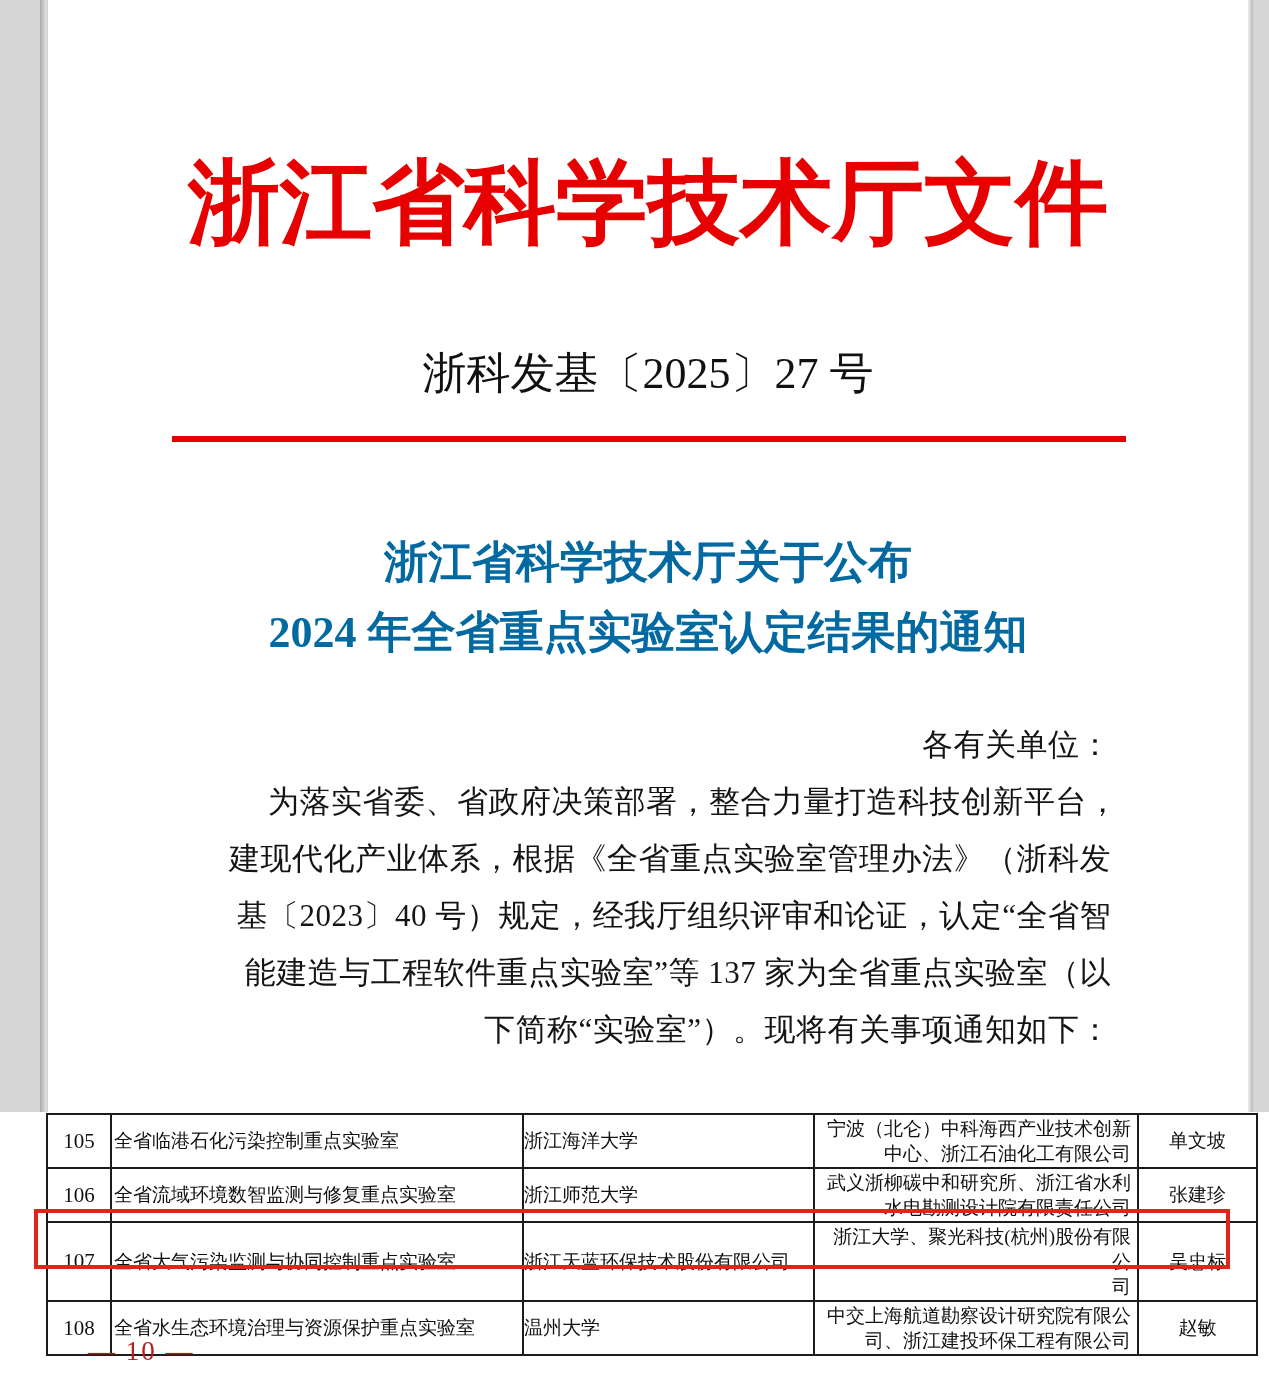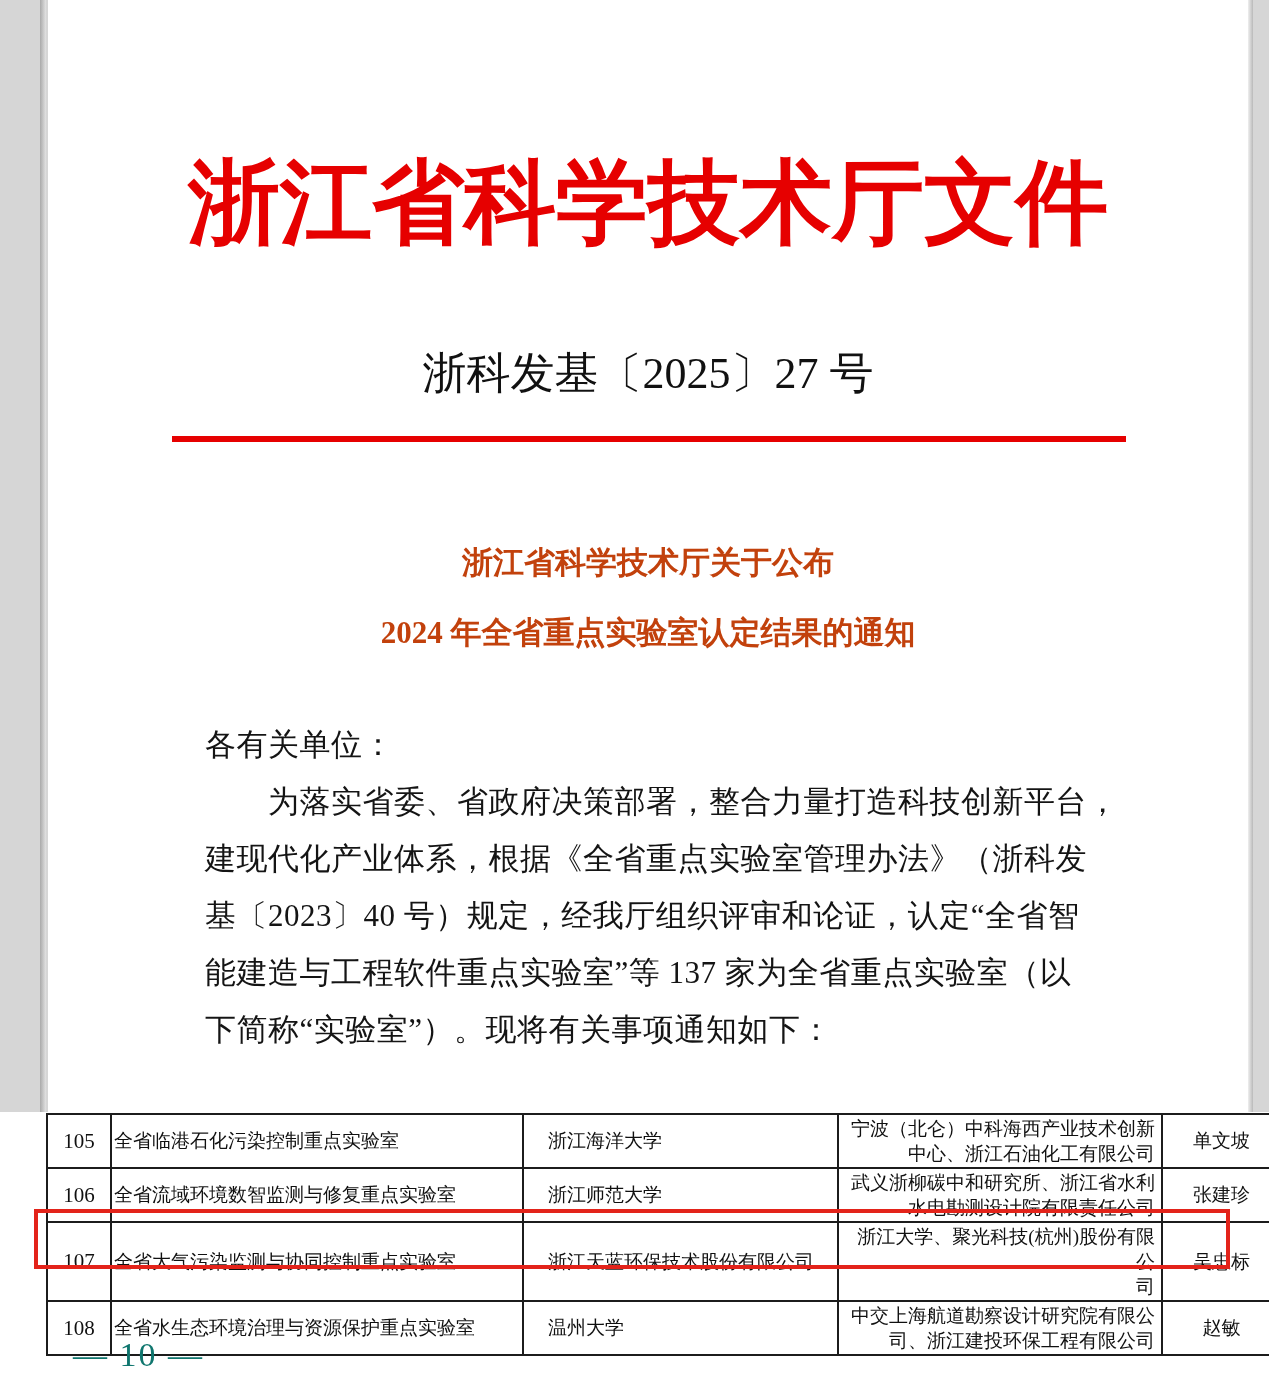--- a/index.html
+++ b/index.html
@@ -35,50 +35,50 @@
   .doc-number{
     position:absolute;left:48px;top:352px;width:1200px;
     text-align:center;font-size:44px;line-height:44px;color:#111;
   }
   .red-rule{
     position:absolute;left:172px;top:436px;width:954px;height:6px;
     background:var(--accent-red,#e60000);
   }
   .notice-title{
     position:absolute;left:48px;top:528px;width:1200px;
-    text-align:center;font-weight:bold;color:#c2410c;
-    font-size:31px;line-height:70px;
+    text-align:center;font-weight:bold;color:#0369a1;
+    font-size:44px;line-height:70px;
   }
   .body-text{
     position:absolute;left:205px;top:716px;width:906px;
-    font-size:31px;line-height:57px;letter-spacing:0.5px;color:#141414;
+    font-size:31px;line-height:57px;letter-spacing:0.5px;color:#141414;text-align:right;
   }
   .body-text .line{white-space:nowrap;}
   .doc-table{
     position:absolute;left:46px;top:1113px;width:1174px;
     border-collapse:collapse;table-layout:fixed;
     font-size:19px;color:#101010;
   }
   .doc-table td{
     border:2px solid #1c1c1c;vertical-align:middle;
     padding:1px 6px;overflow:hidden;
   }
   .doc-table td.c-no{width:62px;text-align:center;font-size:21px;padding:0;}
   .doc-table td.c-lab{width:402px;padding-left:2px;}
-  .doc-table td.c-inst{width:283px;padding-left:24px;}
+  .doc-table td.c-inst{width:283px;padding-left:0;}
   .doc-table td.c-part{width:310px;white-space:pre-line;line-height:25px;text-align:right;}
   .doc-table td.c-dir{width:117px;text-align:center;padding:0;}
   .highlight-box{
     position:absolute;left:34px;top:1209px;width:1188px;height:52px;
     border:4px solid var(--highlight-red,#e3231a);
     background:transparent;z-index:6;
   }
   .page-number{
-    position:absolute;left:73px;top:1336px;
-    font-size:34px;letter-spacing:2px;color:#0f766e;
+    position:absolute;left:88px;top:1336px;
+    font-size:27px;letter-spacing:2px;color:#b91c1c;
   }
 </style>
 </head>
 <body style="--accent-red: #e60000; --highlight-red: #e3231a;">
 
 <div class="page-edge-left"></div>
 <div class="page-edge-right"></div>
 <div class="doc-page"></div>
 <div class="table-strip"></div>
 

